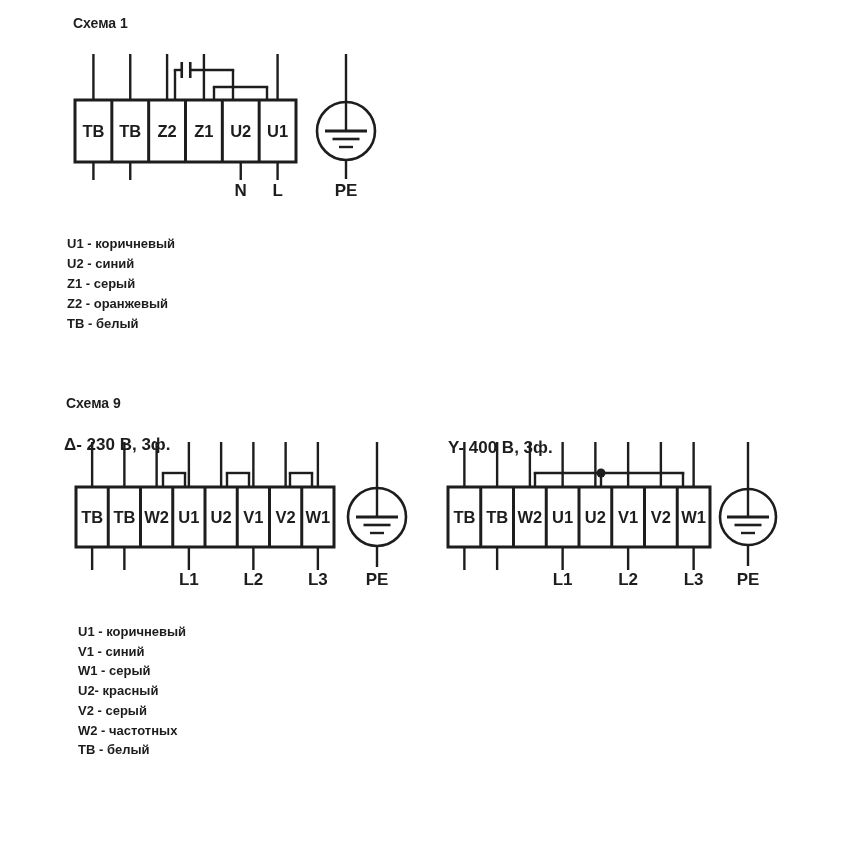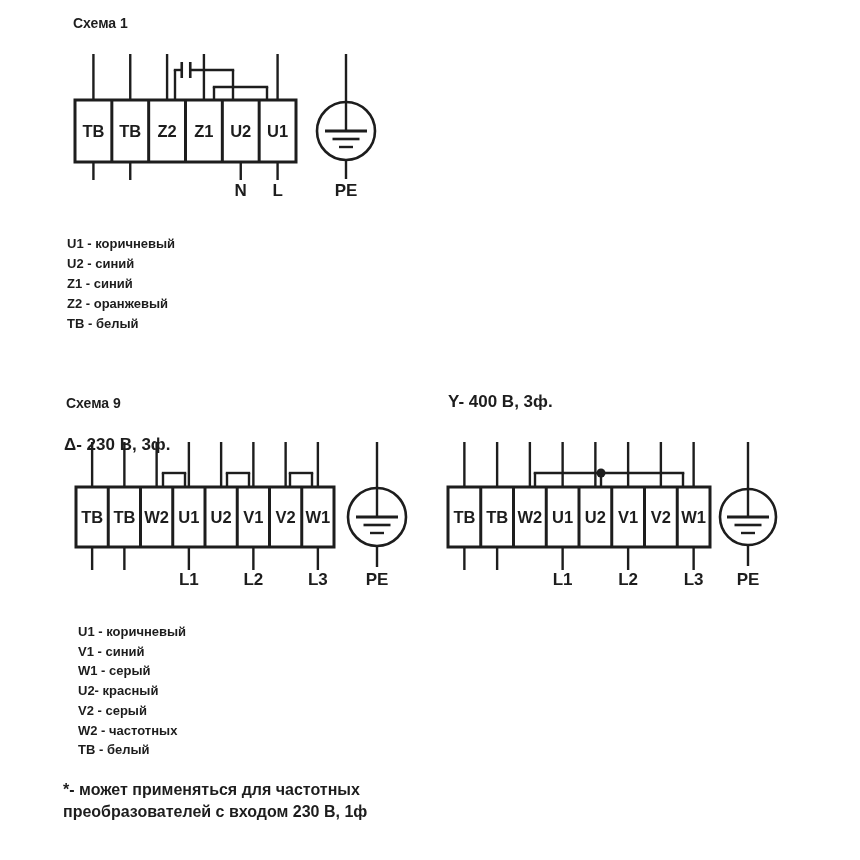--- a/index.html
+++ b/index.html
@@ -162,37 +162,33 @@
           <text x="748" y="585" fill="#1d1d1d" text-anchor="middle" font-family="&quot;Liberation Sans&quot;,&quot;DejaVu Sans&quot;,sans-serif" font-weight="bold" font-size="17">PE</text>
         </g>
       </g>
     </svg>
 
   <div class="txt t16" style="left:73px;top:14px;">Схема 1</div>
 
   <div class="legend" style="position:absolute;left:67px;top:234px;">
     <div class="line">U1 - коричневый</div>
     <div class="line">U2 - синий</div>
-    <div class="line">Z1 - синий</div>
+    <div class="line">Z1 - серый</div>
     <div class="line">Z2 - оранжевый</div>
     <div class="line">ТВ - белый</div>
   </div>
 
   <div class="txt t16" style="left:66px;top:394px;">Схема 9</div>
   <div class="txt t17" style="left:64px;top:435px;">Δ- 230 В, 3ф.</div>
-  <div class="txt t17" style="left:448px;top:392px;">Y- 400 В, 3ф.</div>
+  <div class="txt t17" style="left:448px;top:438px;">Y- 400 В, 3ф.</div>
 
   <div class="legend legend2" style="position:absolute;left:78px;top:622px;">
     <div class="line">U1 - коричневый</div>
     <div class="line">V1 - синий</div>
     <div class="line">W1 - серый</div>
     <div class="line">U2- красный</div>
     <div class="line">V2 - серый</div>
     <div class="line">W2 - частотных</div>
     <div class="line">ТВ - белый</div>
   </div>
 
-  <div class="note" style="position:absolute;left:63px;top:779px;">
-    <div class="line">*- может применяться для частотных</div>
-    <div class="line">преобразователей с входом 230 В, 1ф</div>
-  </div>
 
 </div>
 
 </body></html>

